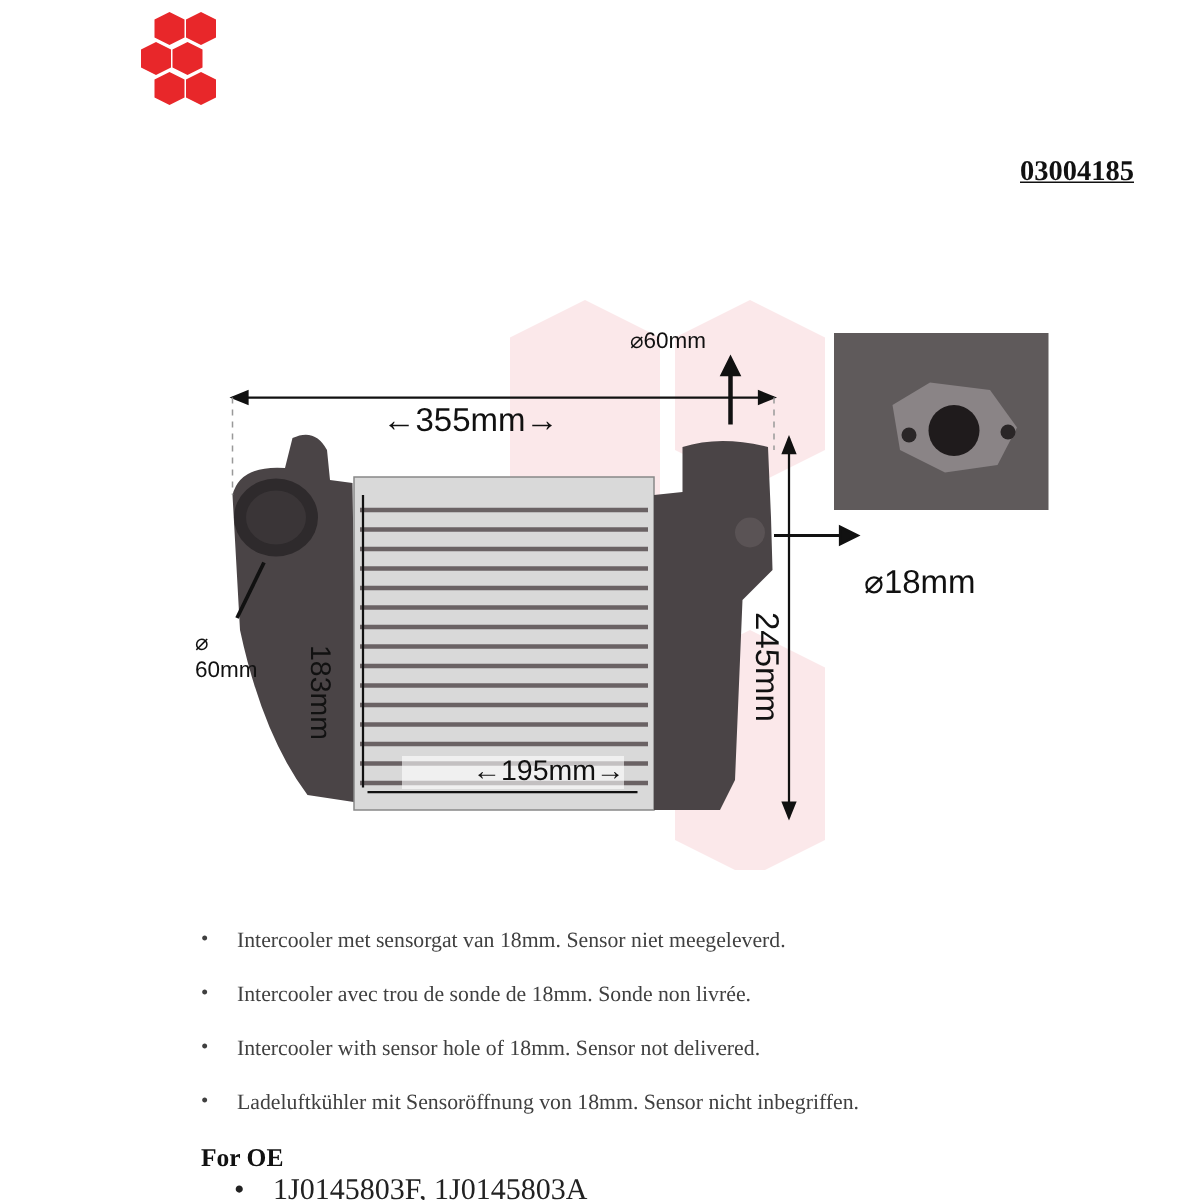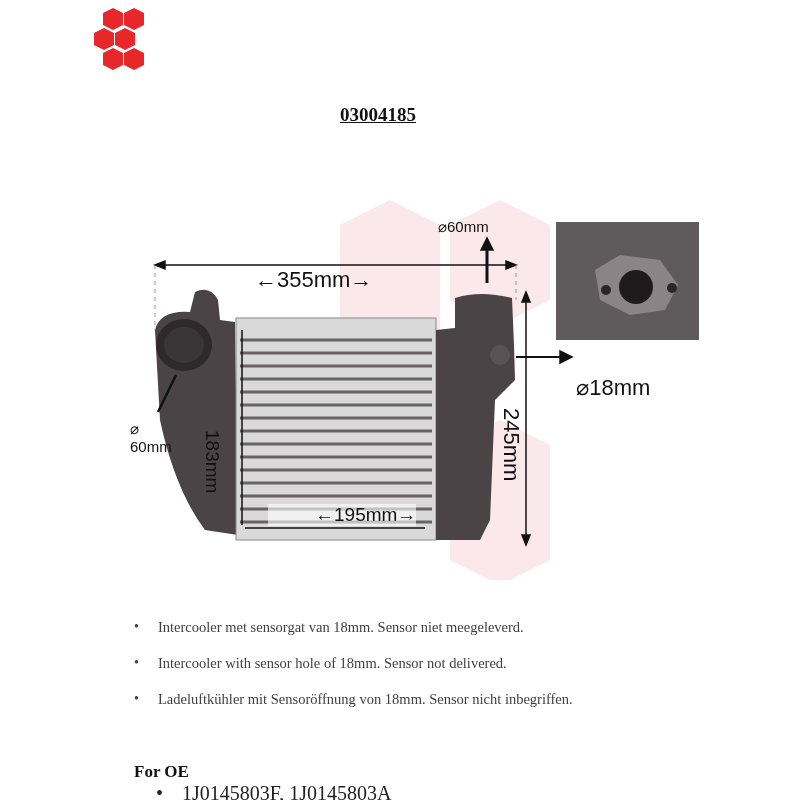--- a/index.html
+++ b/index.html
@@ -1,20 +1,20 @@
 <!DOCTYPE html>
 <html><head>
 <meta charset="utf-8">
 <style>
   html, body { margin:0; padding:0; background:#ffffff; }
   body { width:800px; height:800px; position:relative; overflow:hidden; font-family:"Liberation Sans", sans-serif; color:#111; }
   .logo { position:absolute; left:94px; top:6px; width:290px; height:66px; }
   .logo-hexes { position:absolute; left:0; top:0; width:64px; height:66px; }
   .logo-text { position:absolute; left:62px; top:2px; font-family:"DejaVu Sans", sans-serif; font-weight:bold; font-style:italic; font-size:27px; line-height:28px; letter-spacing:-1px; color:#0a0a0a; }
-  .part-number { position:absolute; left:0; width:756px; top:104px; text-align:center; font-family:"Liberation Serif", serif; font-weight:bold; font-size:19px; text-decoration:underline; }
+  .part-number { position:absolute; left:0; width:756px; top:104px; text-align:right; font-family:"Liberation Serif", serif; font-weight:bold; font-size:19px; text-decoration:underline; }
   .diagram { position:absolute; left:0; top:180px; width:800px; height:400px; }
   .dim { position:absolute; font-family:"Liberation Sans", sans-serif; color:#111; white-space:nowrap; }
   .bullets { position:absolute; left:134px; top:618px; font-family:"Liberation Serif", serif; font-size:14.5px; color:#404040; }
   .bullets .item { position:relative; padding-left:24px; height:36px; line-height:18px; }
   .bullets .item::before { content:"\2022"; position:absolute; left:0; top:0; font-size:14px; }
   .oe-title { position:absolute; left:134px; top:762px; font-family:"Liberation Serif", serif; font-weight:bold; font-size:17px; }
   .oe-list { position:absolute; left:156px; top:782px; font-family:"Liberation Serif", serif; font-size:20px; color:#222; }
   .oe-list .item { position:relative; padding-left:26px; }
   .oe-list .item::before { content:"\2022"; position:absolute; left:0; top:0; }
 </style>
@@ -94,21 +94,21 @@
     <rect x="556" y="222" width="143" height="118" fill="#5f5a5b"></rect>
     <path d="M595,270 L620,255 L660,260 L678,285 L665,310 L630,315 L600,300 Z" fill="#8a8486"></path>
     <circle cx="636" cy="287" r="17" fill="#1f1b1c"></circle>
     <circle cx="606" cy="290" r="5" fill="#2a2627"></circle>
     <circle cx="672" cy="288" r="5" fill="#2a2627"></circle>
   </svg>
 
   <div class="dim" style="left:255px;top:87px;font-size:22px;">
     <span>←</span><span>355mm</span><span>→</span>
   </div>
-  <div class="dim" style="left:438px;top:38px;font-size:15px;">
+  <div class="dim" style="left:420px;top:38px;font-size:15px;">
     <span>⌀</span><span>60mm</span>
   </div>
   <div class="dim" style="left:576px;top:163px;font-size:22px;margin-top:32px;">
     <span>⌀</span><span>18mm</span>
   </div>
   <div class="dim" style="left:130px;top:240px;font-size:15px;line-height:18px;">
     <div>⌀</div>
     <div>60mm</div>
   </div>
   <div class="dim" style="left:223px;top:250px;font-size:19px;transform:rotate(90deg);transform-origin:left top;">
@@ -117,20 +117,21 @@
   <div class="dim" style="left:268px;top:324px;font-size:19px;background:rgba(255,255,255,0.6);padding-left:47px;">
     <span>←</span><span>195mm</span><span>→</span>
   </div>
   <div class="dim" style="left:524px;top:228px;font-size:22px;transform:rotate(90deg);transform-origin:left top;">
     <span>245mm</span>
   </div>
 </div>
 
 <div class="bullets">
   <div class="item">Intercooler met sensorgat van 18mm. Sensor niet meegeleverd.</div>
+  <div class="item">Intercooler avec trou de sonde de 18mm. Sonde non livrée.</div>
   <div class="item">Intercooler with sensor hole of 18mm. Sensor not delivered.</div>
   <div class="item">Ladeluftkühler mit Sensoröffnung von 18mm. Sensor nicht inbegriffen.</div>
 </div>
 
 <div class="oe-title">For OE</div>
 <div class="oe-list">
   <div class="item">1J0145803F, 1J0145803A</div>
 </div>
 
 </body></html>

